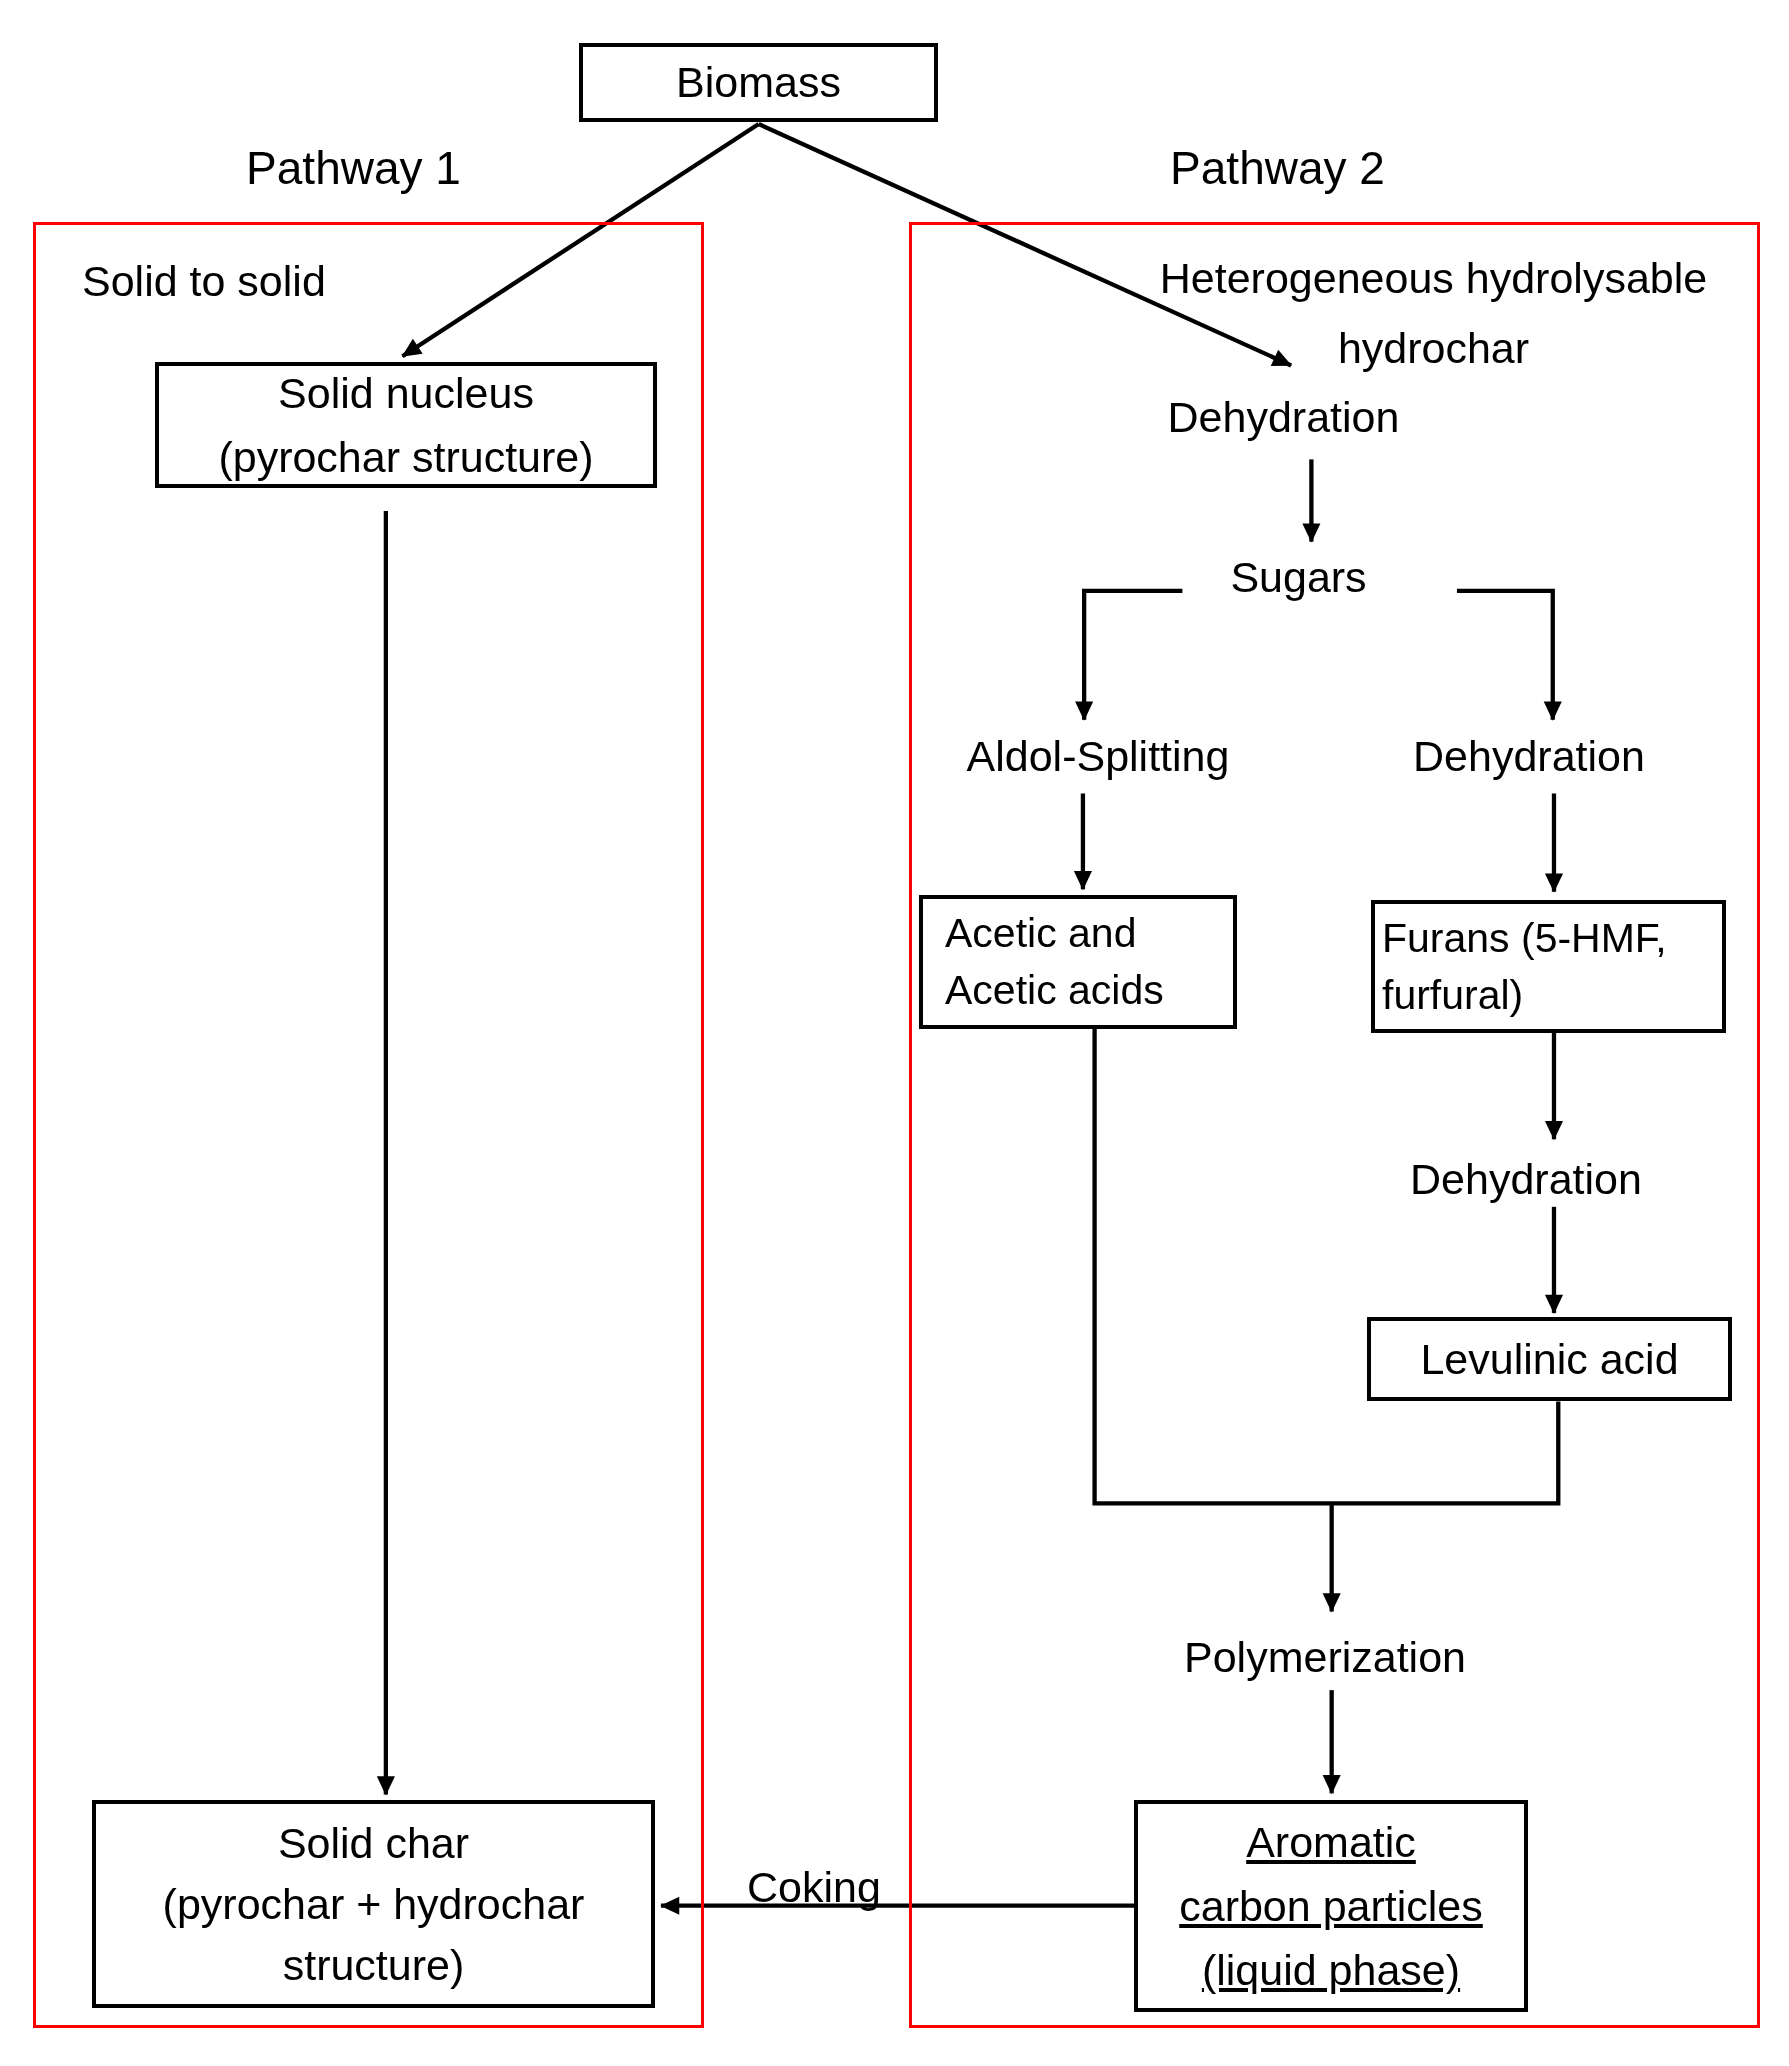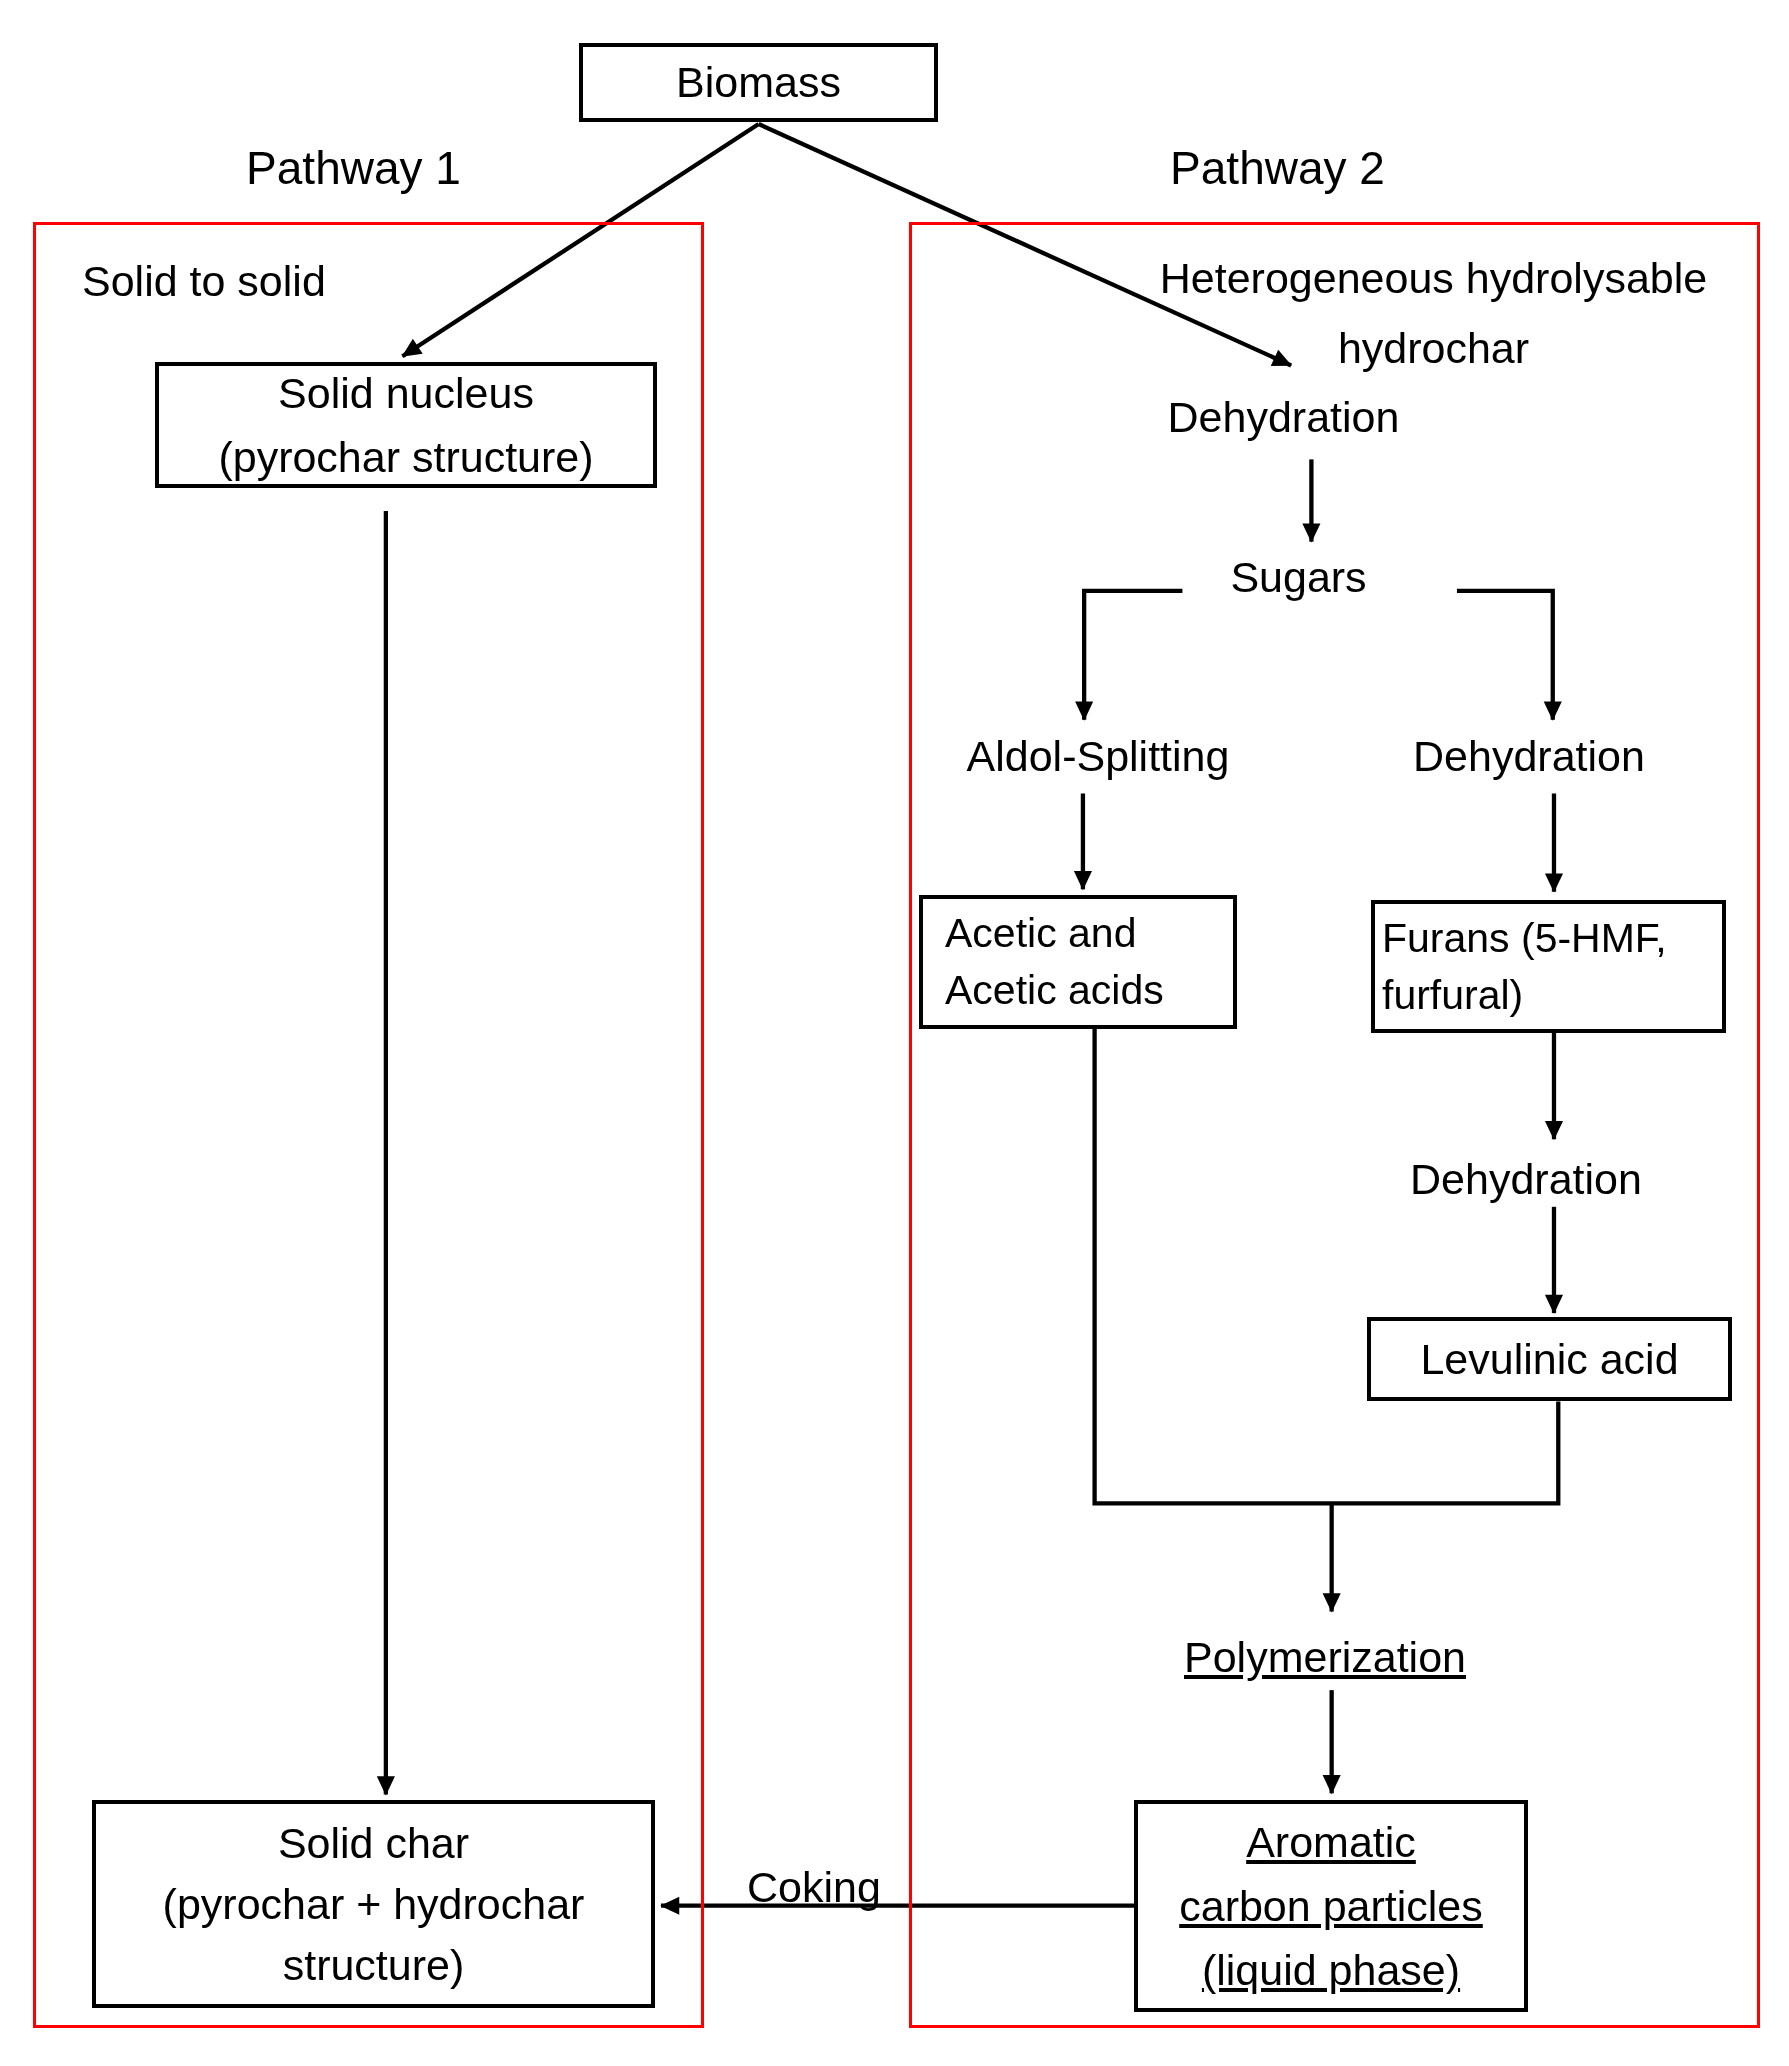--- a/index.html
+++ b/index.html
@@ -128,21 +128,21 @@
     <div>Solid char</div>
     <div>(pyrochar + hydrochar</div>
     <div>structure)</div>
   </div>
 
   <div class="float-label" style="left:1099px; top:393px; width:369px;">Dehydration</div>
   <div class="float-label" style="left:1114px; top:553px; width:369px;">Sugars</div>
   <div class="float-label" style="left:883px; top:732px; width:430px;">Aldol-Splitting</div>
   <div class="float-label" style="left:1314px; top:732px; width:430px;">Dehydration</div>
   <div class="float-label" style="left:1311px; top:1155px; width:430px;">Dehydration</div>
-  <div class="float-label" style="left:1110px; top:1633px; width:430px;text-decoration:underline;">Polymerization</div>
+  <div class="float-label" style="left:1110px; top:1633px; width:430px;">Polymerization</div>
 
   <div class="node-box left-text" style="left:919px; top:895px; width:318px; height:134px;">
     <div>Acetic and</div>
     <div>Acetic acids</div>
   </div>
 
   <div class="node-box left-text" style="left:1371px; top:900px; width:355px; height:133px;padding-left:7px;">
     <div>Furans (5-HMF,</div>
     <div>furfural)</div>
   </div>

